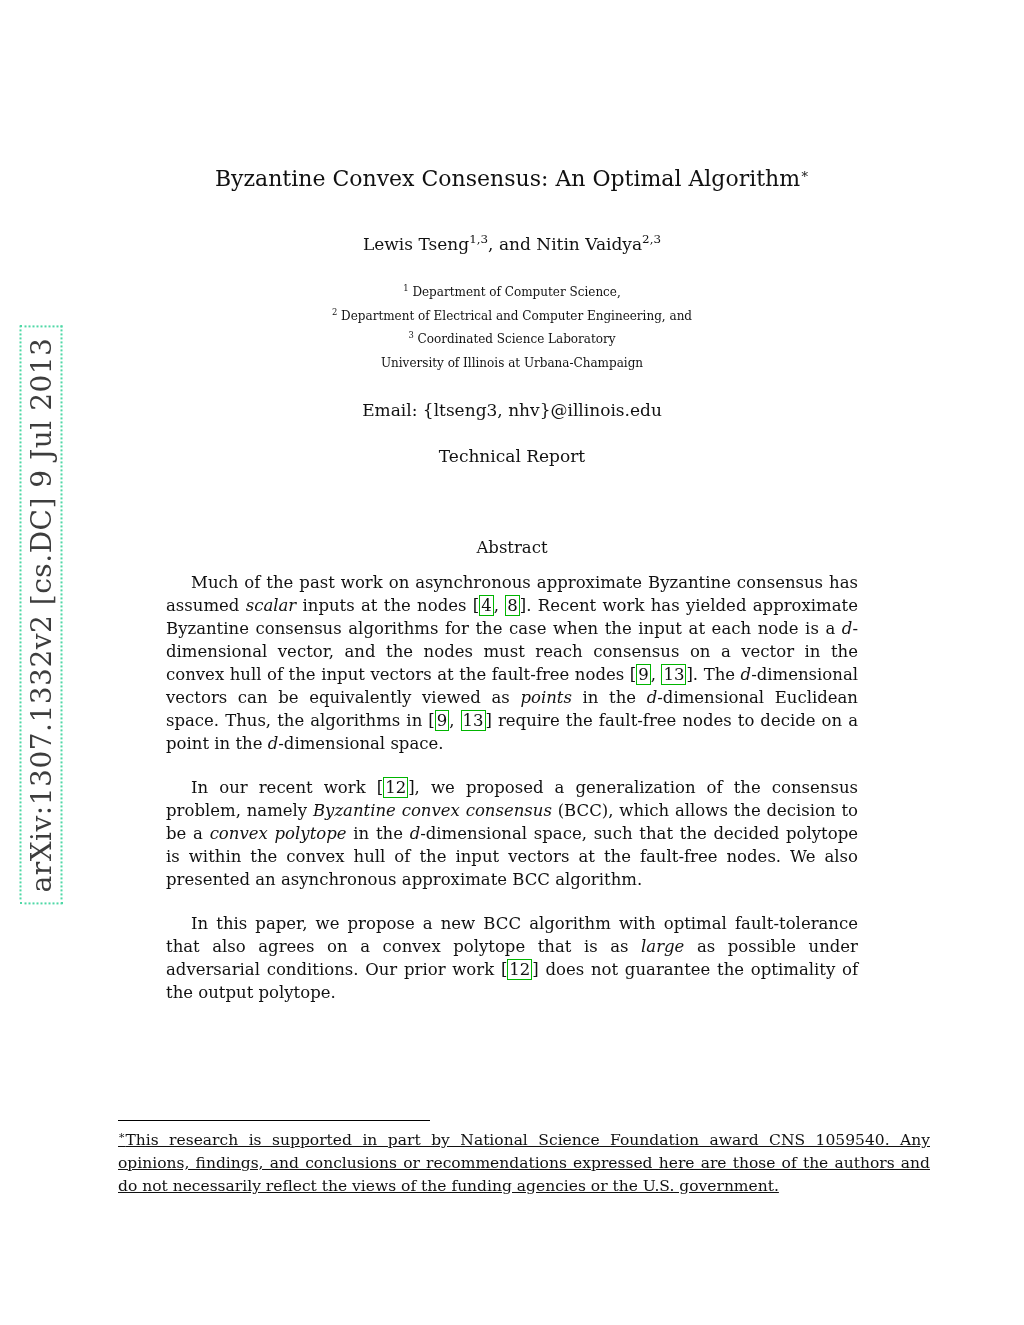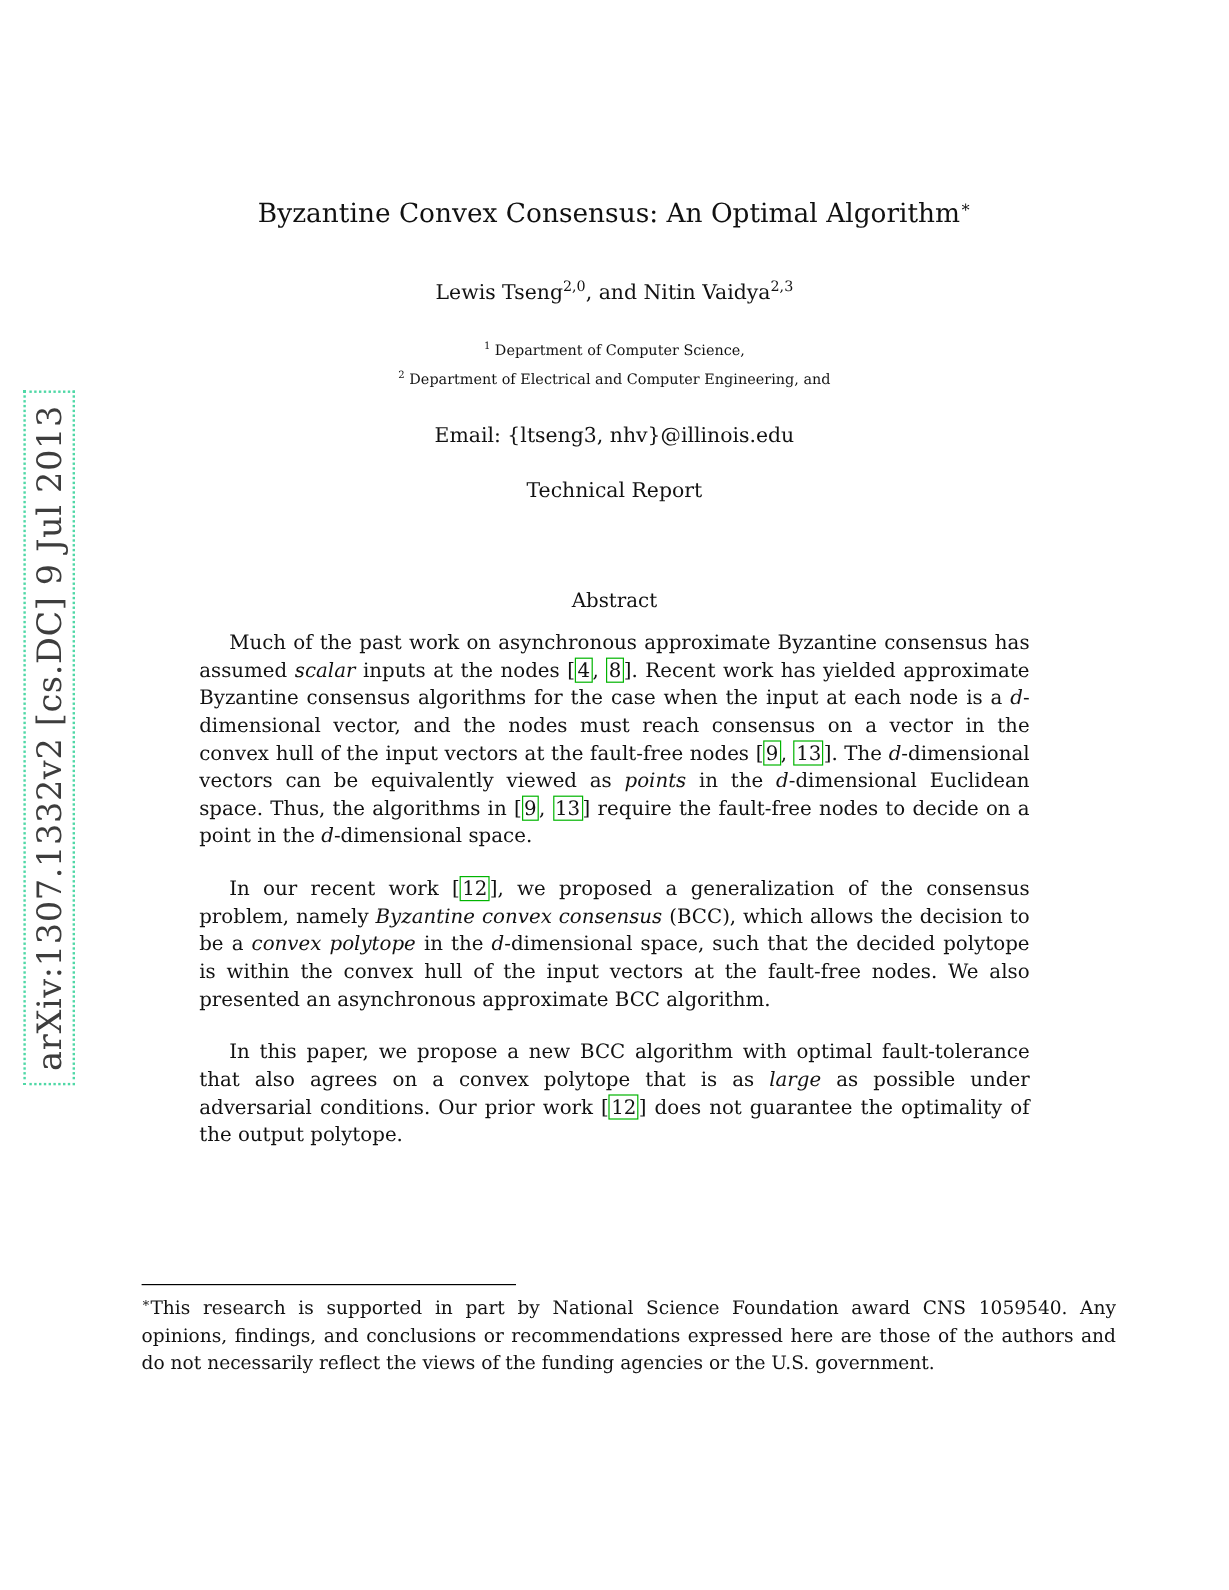--- a/index.html
+++ b/index.html
@@ -107,22 +107,23 @@
     line-height:0;
   }
   .cite{
     border:1px solid var(--citation-box);
     padding:0 1px;
     line-height:1;
   }
   .footnote{
     position:absolute;
     left:118px;
-    top:1070px;
+    top:1120px;
     width:812px;
+    text-decoration:underline;
   }
   .footnote-rule{
     width:312px;
     height:0;
     border-top:1.6px solid #000;
   }
   .footnote-text{
     margin:8px 0 0 0;
     font-size:15.5px;
     line-height:23px;
@@ -135,25 +136,27 @@
 <div class="page">
 
   <div class="stamp-wrap">
     <div class="stamp-inner">arXiv:1307.1332v2  [cs.DC]  9 Jul 2013</div>
   </div>
 
   <div class="content">
 
     <h1 class="title">Byzantine Convex Consensus: An Optimal Algorithm<sup>∗</sup></h1>
 
-    <div class="authors">Lewis Tseng<sup>2,0</sup>, and Nitin Vaidya<sup>2,3</sup></div>
+    <div class="authors">Lewis Tseng<sup>1,3</sup>, and Nitin Vaidya<sup>2,3</sup></div>
 
     <div class="affiliations">
       <div class="affil-line"><sup>1</sup> Department of Computer Science,</div>
       <div class="affil-line"><sup>2</sup> Department of Electrical and Computer Engineering, and</div>
+      <div class="affil-line"><sup>3</sup> Coordinated Science Laboratory</div>
+      <div class="affil-line">University of Illinois at Urbana-Champaign</div>
     </div>
 
     <div class="email">Email: {ltseng3, nhv}@illinois.edu</div>
 
     <div class="report">Technical Report</div>
 
 
     <div class="abstract">
       <div class="abstract-heading">Abstract</div>
       <p class="abs-par">Much of the past work on asynchronous approximate Byzantine consensus has assumed <i>scalar</i> inputs at the nodes [<span class="cite">4</span>, <span class="cite">8</span>]. Recent work has yielded approximate Byzantine consensus algorithms for the case when the input at each node is a <i>d</i>-dimensional vector, and the nodes must reach consensus on a vector in the convex hull of the input vectors at the fault-free nodes [<span class="cite">9</span>, <span class="cite">13</span>]. The <i>d</i>-dimensional vectors can be equivalently viewed as <i>points</i> in the <i>d</i>-dimensional Euclidean space. Thus, the algorithms in [<span class="cite">9</span>, <span class="cite">13</span>] require the fault-free nodes to decide on a point in the <i>d</i>-dimensional space.</p>

